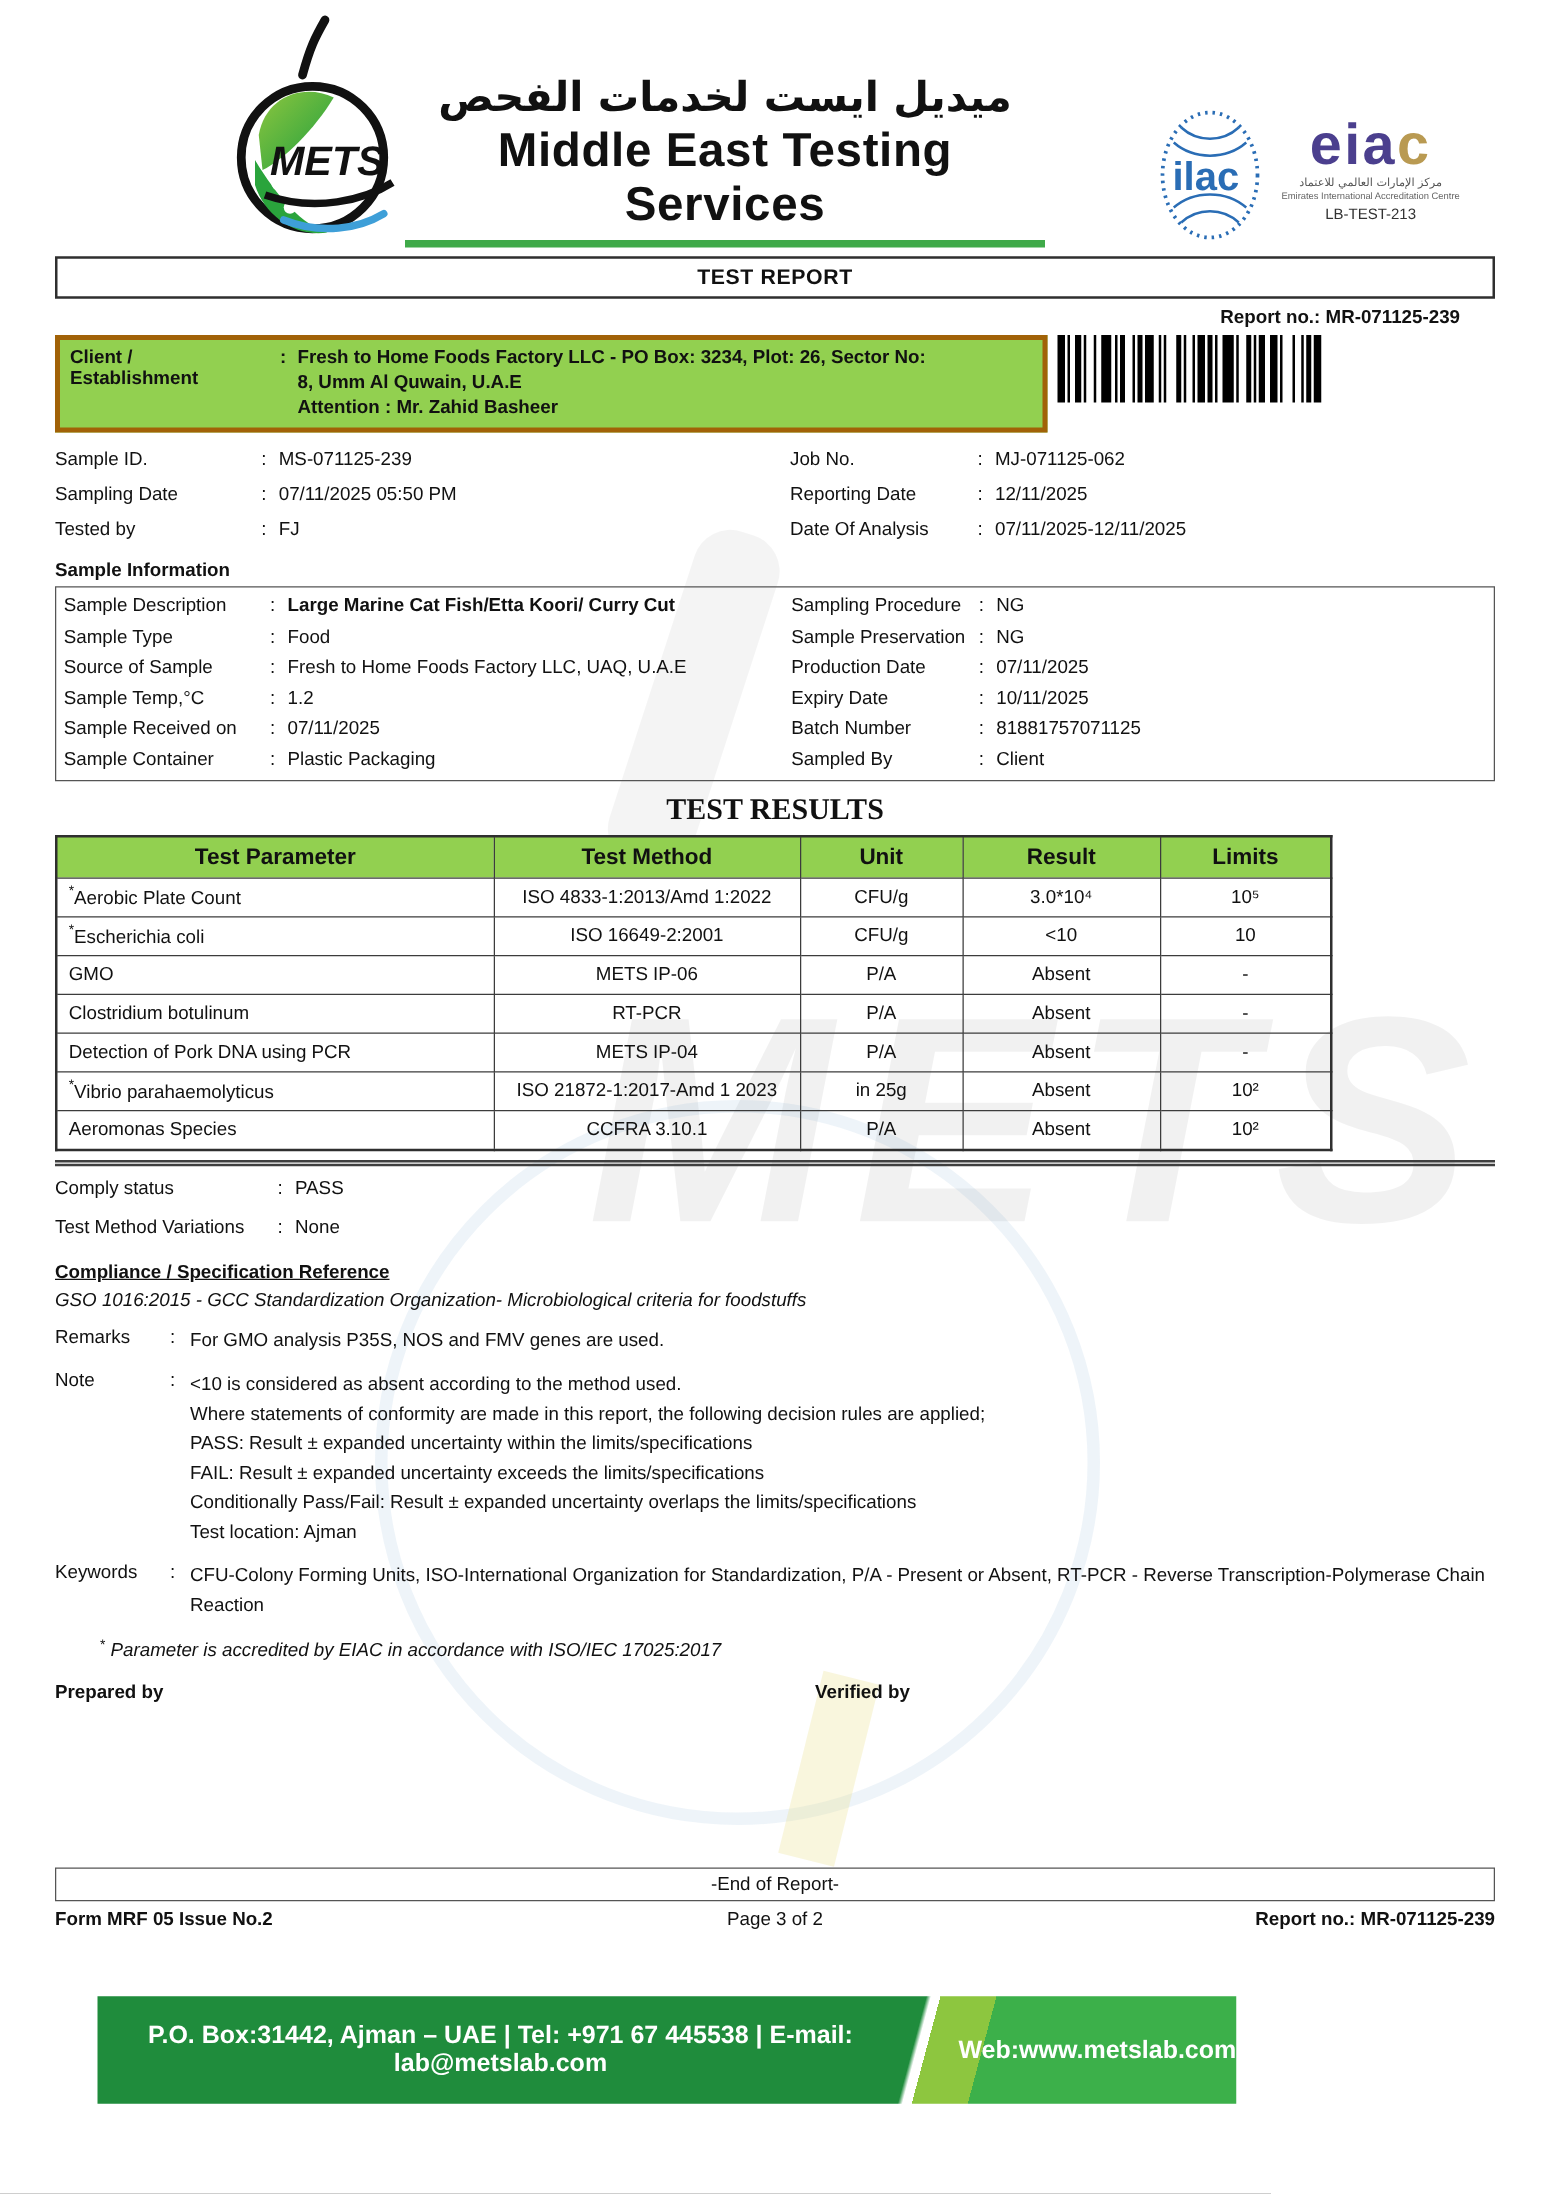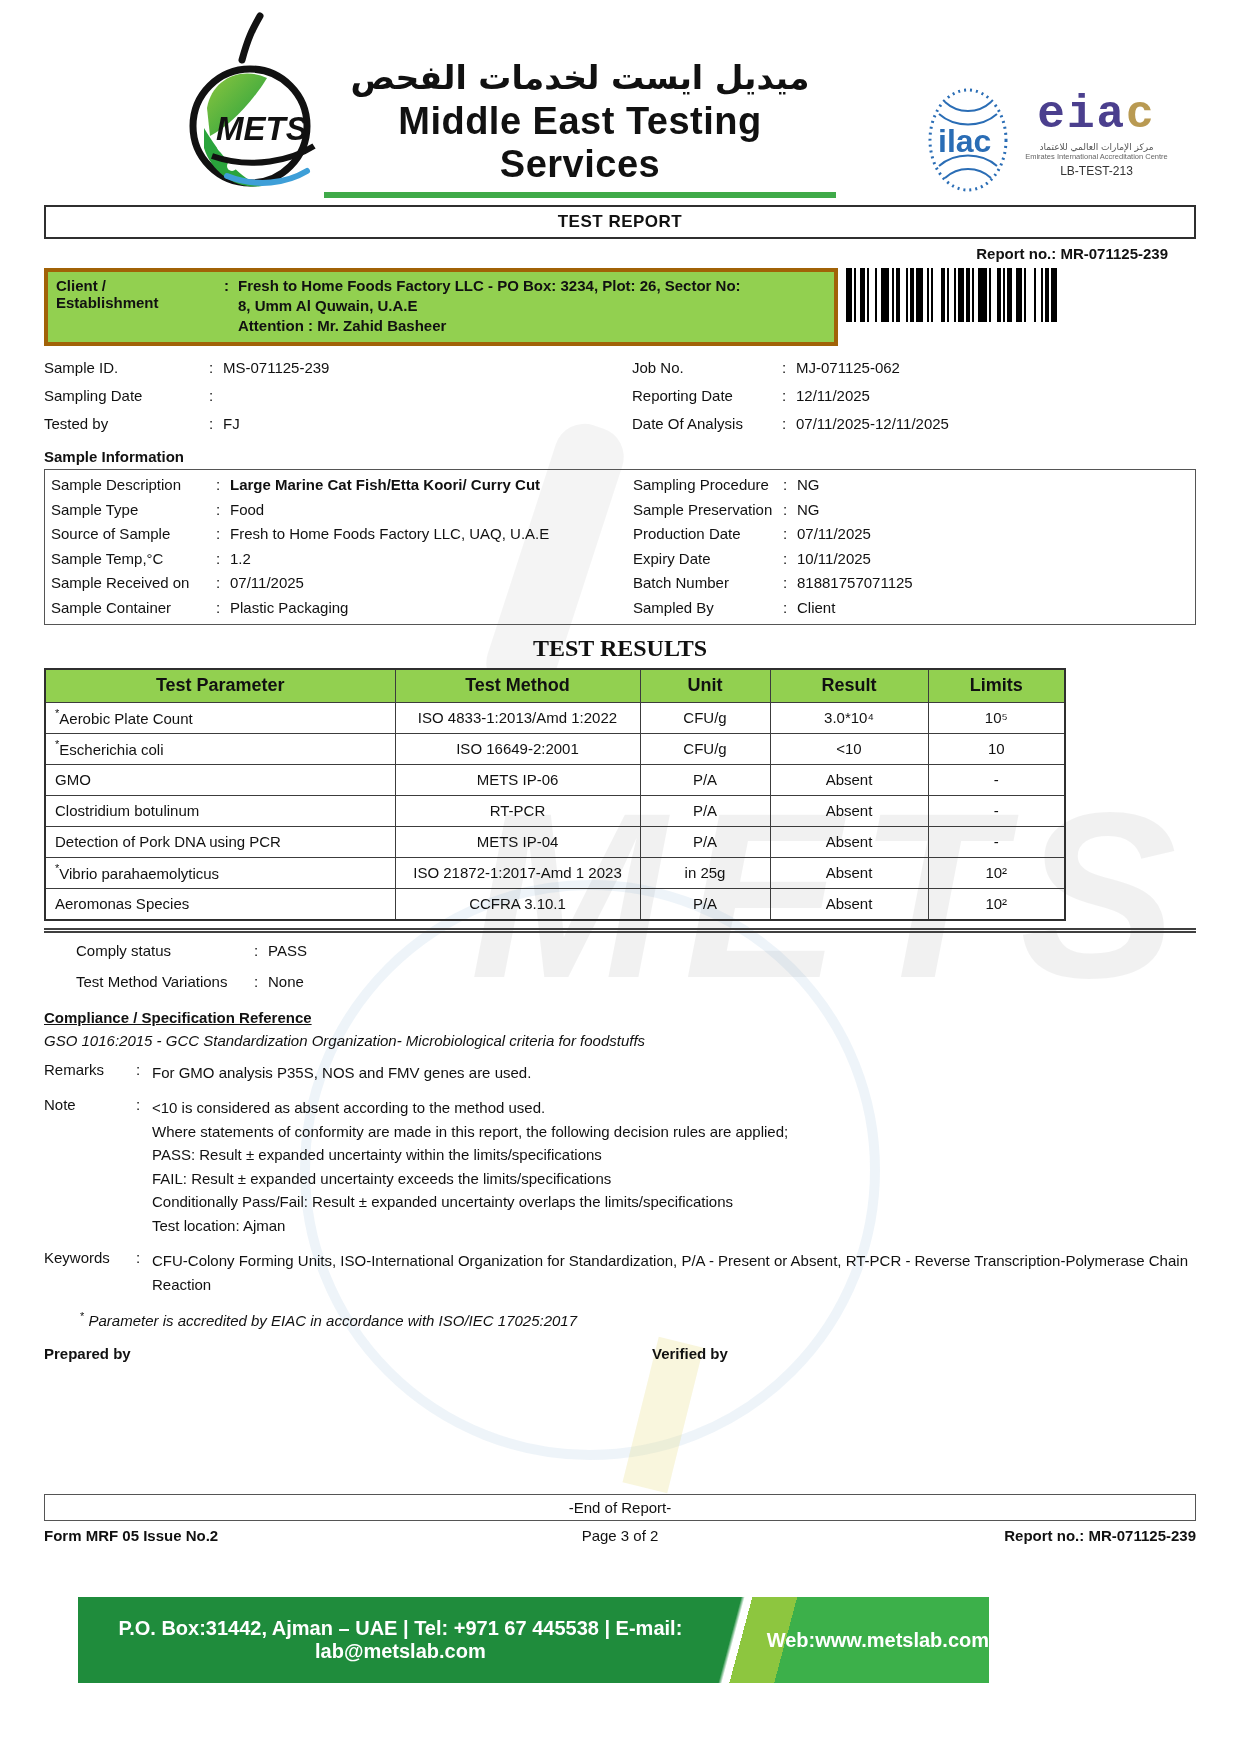--- a/index.html
+++ b/index.html
@@ -17,21 +17,21 @@
   
   .hdr{position:relative;height:205px;}
   .logo-svg{position:absolute;left:138px;top:8px;}
   .hdr-center{position:absolute;left:280px;top:58px;width:512px;text-align:center;}
   .hdr-arabic{font-family:"DejaVu Sans",sans-serif;font-size:33px;font-weight:bold;line-height:1.2;}
   .hdr-en{font-size:38px;font-weight:bold;letter-spacing:0.5px;margin-top:2px;font-family:"Liberation Sans",sans-serif;}
   .hdr-line{height:6px;background:var(--header-line-green,#3faa49);margin-top:6px;}
   .ilac{position:absolute;left:880px;top:84px;width:88px;text-align:center;}
   .eiac{position:absolute;left:975px;top:92px;width:155px;text-align:center;}
   .eiac-word{font-size:46px;font-weight:bold;letter-spacing:2px;line-height:1;
-             color:var(--eiac-purple,#4b3f8e);font-family:Liberation Mono, monospace;}
+             color:var(--eiac-purple,#4b3f8e);font-family:Liberation Sans, sans-serif;}
   .eiac-word .gold{color:var(--eiac-gold,#b99a52);}
   .eiac-arabic{font-family:"DejaVu Sans",sans-serif;font-size:9px;color:#555;margin-top:4px;}
   .eiac-en{font-size:7.5px;color:#666;}
   .eiac-code{font-size:12px;color:#333;margin-top:3px;}
   
   .title-box{border:2px solid #2f2f2f;height:30px;display:flex;align-items:center;justify-content:center;
              font-size:17px;font-weight:bold;letter-spacing:0.5px;}
   .report-no-top{text-align:right;font-weight:bold;font-size:15px;margin:6px 28px 6px 0;}
   
   .client-row{display:flex;align-items:flex-start;}
@@ -62,21 +62,21 @@
   table.results th,table.results td{border:1px solid #3c3c3c;padding:2px 6px;}
   table.results{border:2px solid #2f2f2f;}
   table.results th{background:var(--highlight-green,#92d050);height:28px;font-size:18px;}
   table.results td{height:26px;text-align:center;}
   table.results td.c-param{text-align:left;padding-left:9px;}
   .col-param{width:350px;}.col-method{width:245px;}.col-unit{width:130px;}.col-result{width:158px;}.col-limits{width:137px;}
   sup.ast{font-size:11px;position:relative;top:-1px;}
   .dbl-line{border-top:5px double #3f3f3f;margin-top:7px;}
   
   .sum-row{display:flex;font-size:15px;line-height:27px;margin-top:4px;}
-  .sum-row .lbl{width:178px;flex:none;margin-left:32px;}
+  .sum-row .lbl{width:178px;flex:none;}
   .sum-row .colon{width:14px;flex:none;}
   .comp-head{font-weight:bold;font-size:15px;text-decoration:underline;margin-top:14px;}
   .gso{font-style:italic;font-size:15px;margin-top:6px;}
   .note-block{display:flex;font-size:15px;margin-top:12px;}
   .note-block .lbl{width:92px;flex:none;}
   .note-block .colon{width:16px;flex:none;}
   .note-block .lines{flex:1;}
   .note-block .lines div{line-height:23.5px;}
   .accred{font-style:italic;font-size:15px;margin-top:14px;padding-left:36px;}
   .accred sup{font-style:normal;font-size:11px;}
@@ -240,20 +240,21 @@
     <div class="kv-cols">
       <div class="kv-col-l" id="meta-left">
           <div class="kv-row">
             <span class="kv-label">Sample ID.</span>
             <span class="kv-colon">:</span>
             <span class="kv-value">MS-071125-239</span>
           </div>
           <div class="kv-row">
             <span class="kv-label">Sampling Date</span>
             <span class="kv-colon">:</span>
+            <span class="kv-value">07/11/2025 05:50 PM</span>
           </div>
           <div class="kv-row">
             <span class="kv-label">Tested by</span>
             <span class="kv-colon">:</span>
             <span class="kv-value">FJ</span>
           </div>
         </div>
       <div class="kv-col-r" id="meta-right">
           <div class="kv-row">
             <span class="kv-label">Job No.</span>

